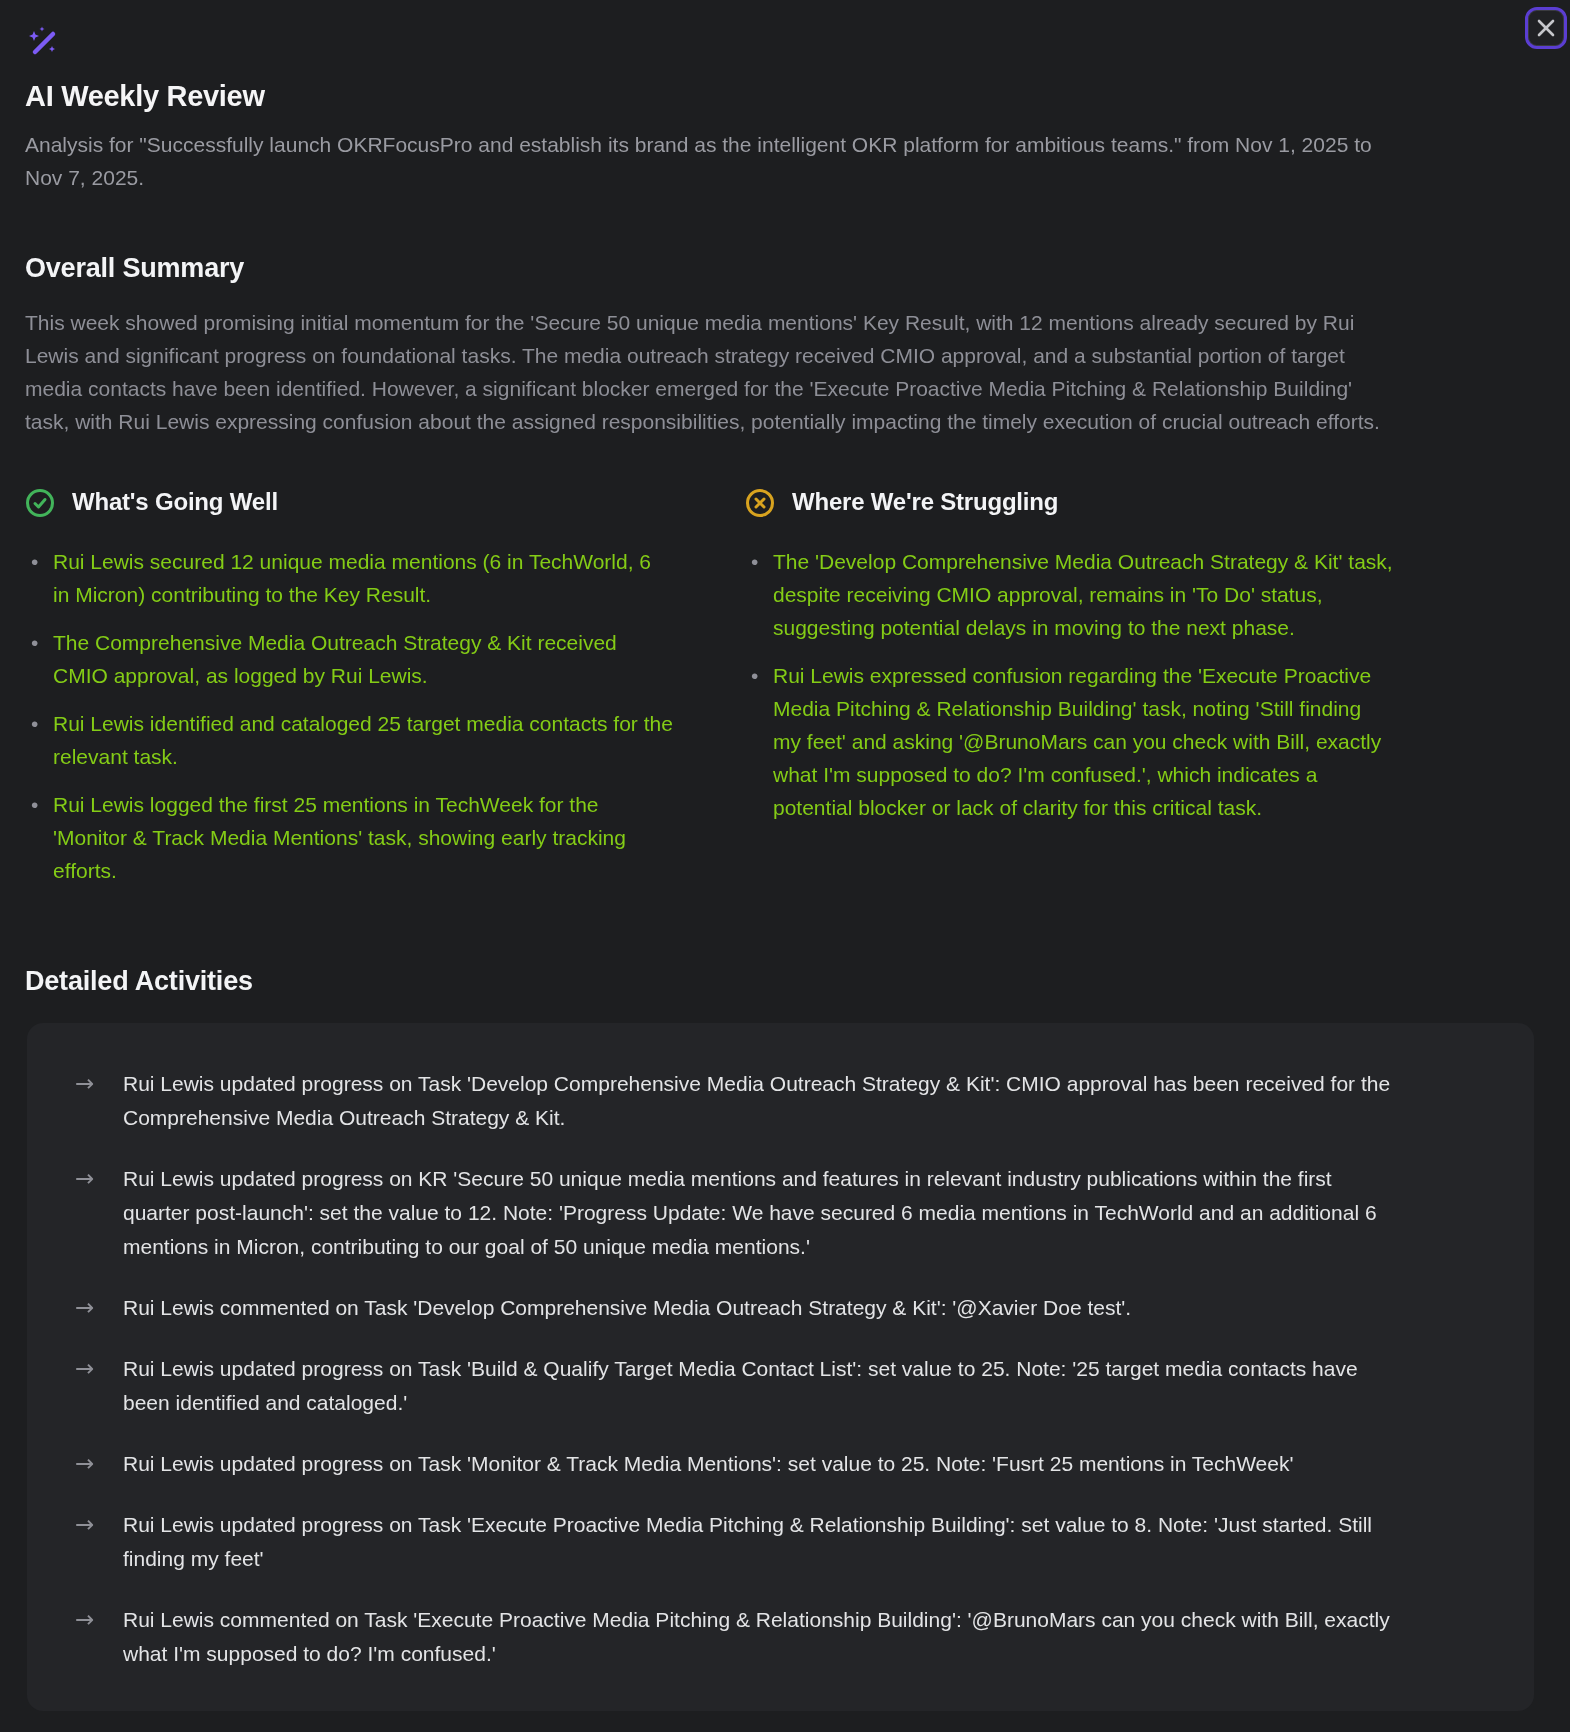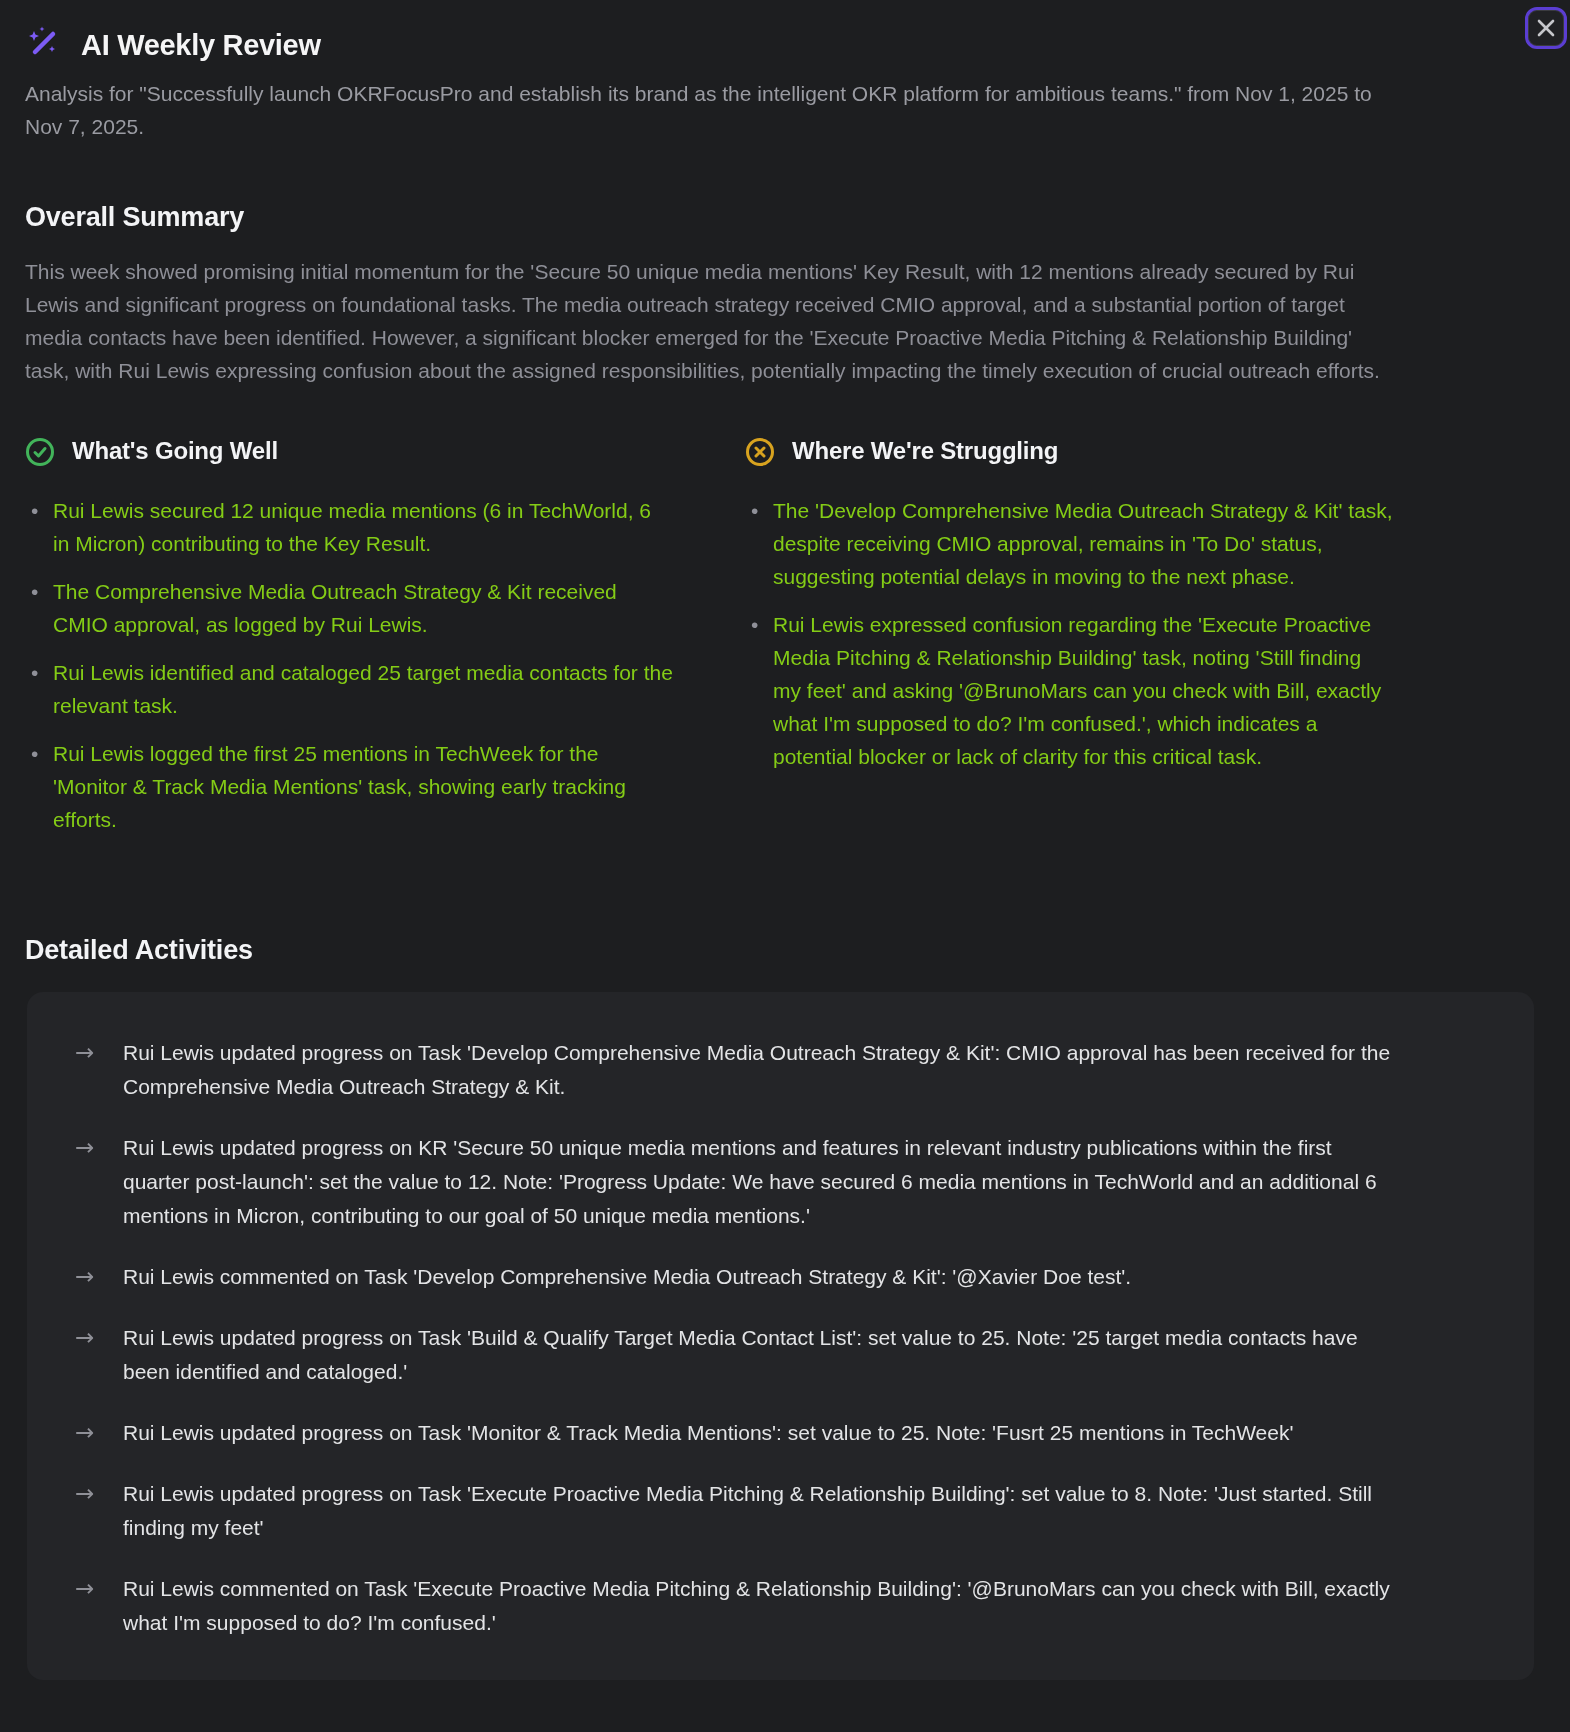--- a/index.html
+++ b/index.html
@@ -6,21 +6,21 @@
   html, body {
     width: 1570px; height: 1732px;
     background: #1d1e20;
     overflow: hidden;
     font-family: "Liberation Sans", "DejaVu Sans", sans-serif;
     -webkit-font-smoothing: antialiased;
   }
   .page { position: relative; width: 1570px; height: 1732px; padding: 24px 25px 0 25px; }
 
   
-  .header-row { display: flex; align-items: flex-end; gap: 18px; }
+  .header-row { display: flex; align-items: flex-start; gap: 18px; flex-direction: column; }
   .wand-icon { width: 38px; height: 38px; flex: none; }
   h1.title { font-size: 29px; font-weight: 700; color: #f5f5f6; letter-spacing: -0.3px; }
   .close-btn {
     position: absolute; top: 7px; right: 3px;
     width: 42px; height: 42px;
     border: 3px solid #5b3ed2; border-radius: 12px;
     background: #202124;
     box-shadow: inset 0 0 0 1px #3a3b3f;
     display: flex; align-items: center; justify-content: center;
     cursor: pointer;
@@ -49,21 +49,21 @@
   ul.bullets li {
     position: relative; padding-left: 28px; margin-bottom: 15px;
     font-size: 21px; line-height: 33px; color: #84cc16;
   }
   ul.bullets li::before {
     content: "•"; position: absolute; left: 6px; top: 0;
     color: #8f9098; font-size: 21px; line-height: 33px;
   }
 
   
-  .activities-heading { margin-top: 84px; }
+  .activities-heading { margin-top: 64px; }
   .activities-panel {
     margin: 26px 11px 18px 2px;
     background: #242528; border-radius: 16px;
     padding: 44px 48px 40px 48px;
   }
   .activity-item { display: flex; gap: 22px; margin-bottom: 27px; }
   .activity-item:last-child { margin-bottom: 0; }
   .activity-arrow {
     flex: none; width: 26px;
     font-family: "DejaVu Sans", sans-serif;

